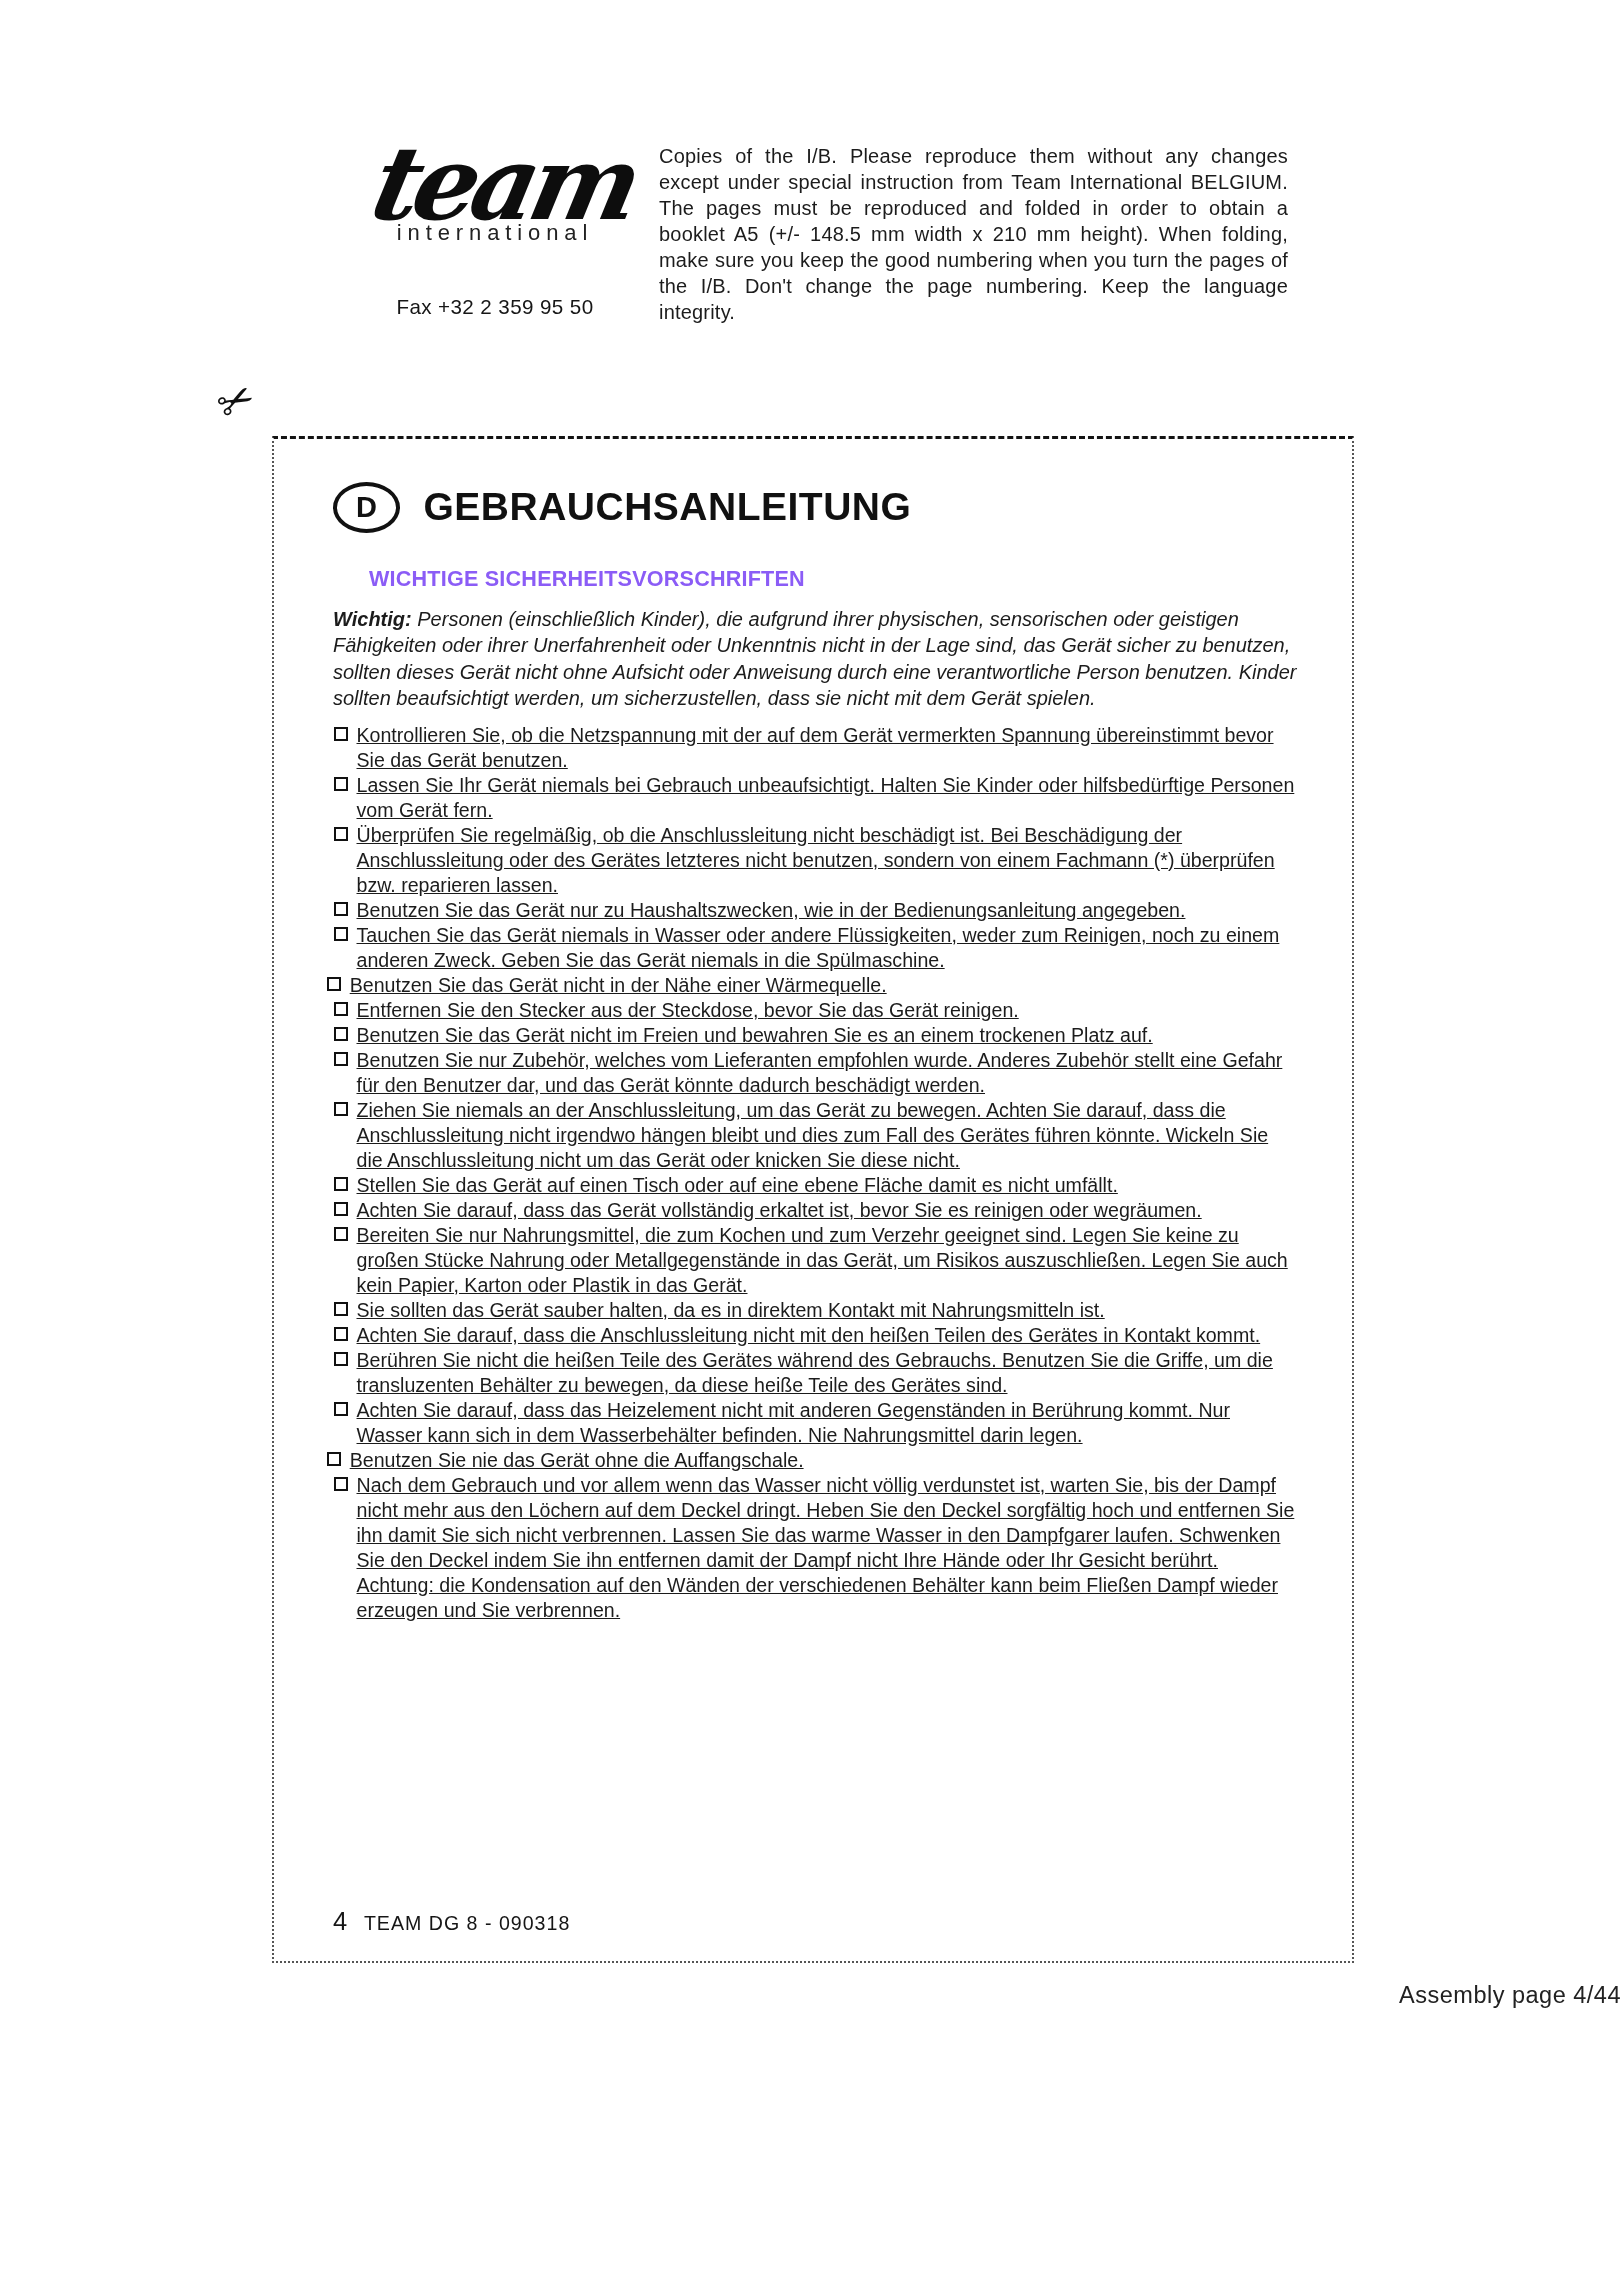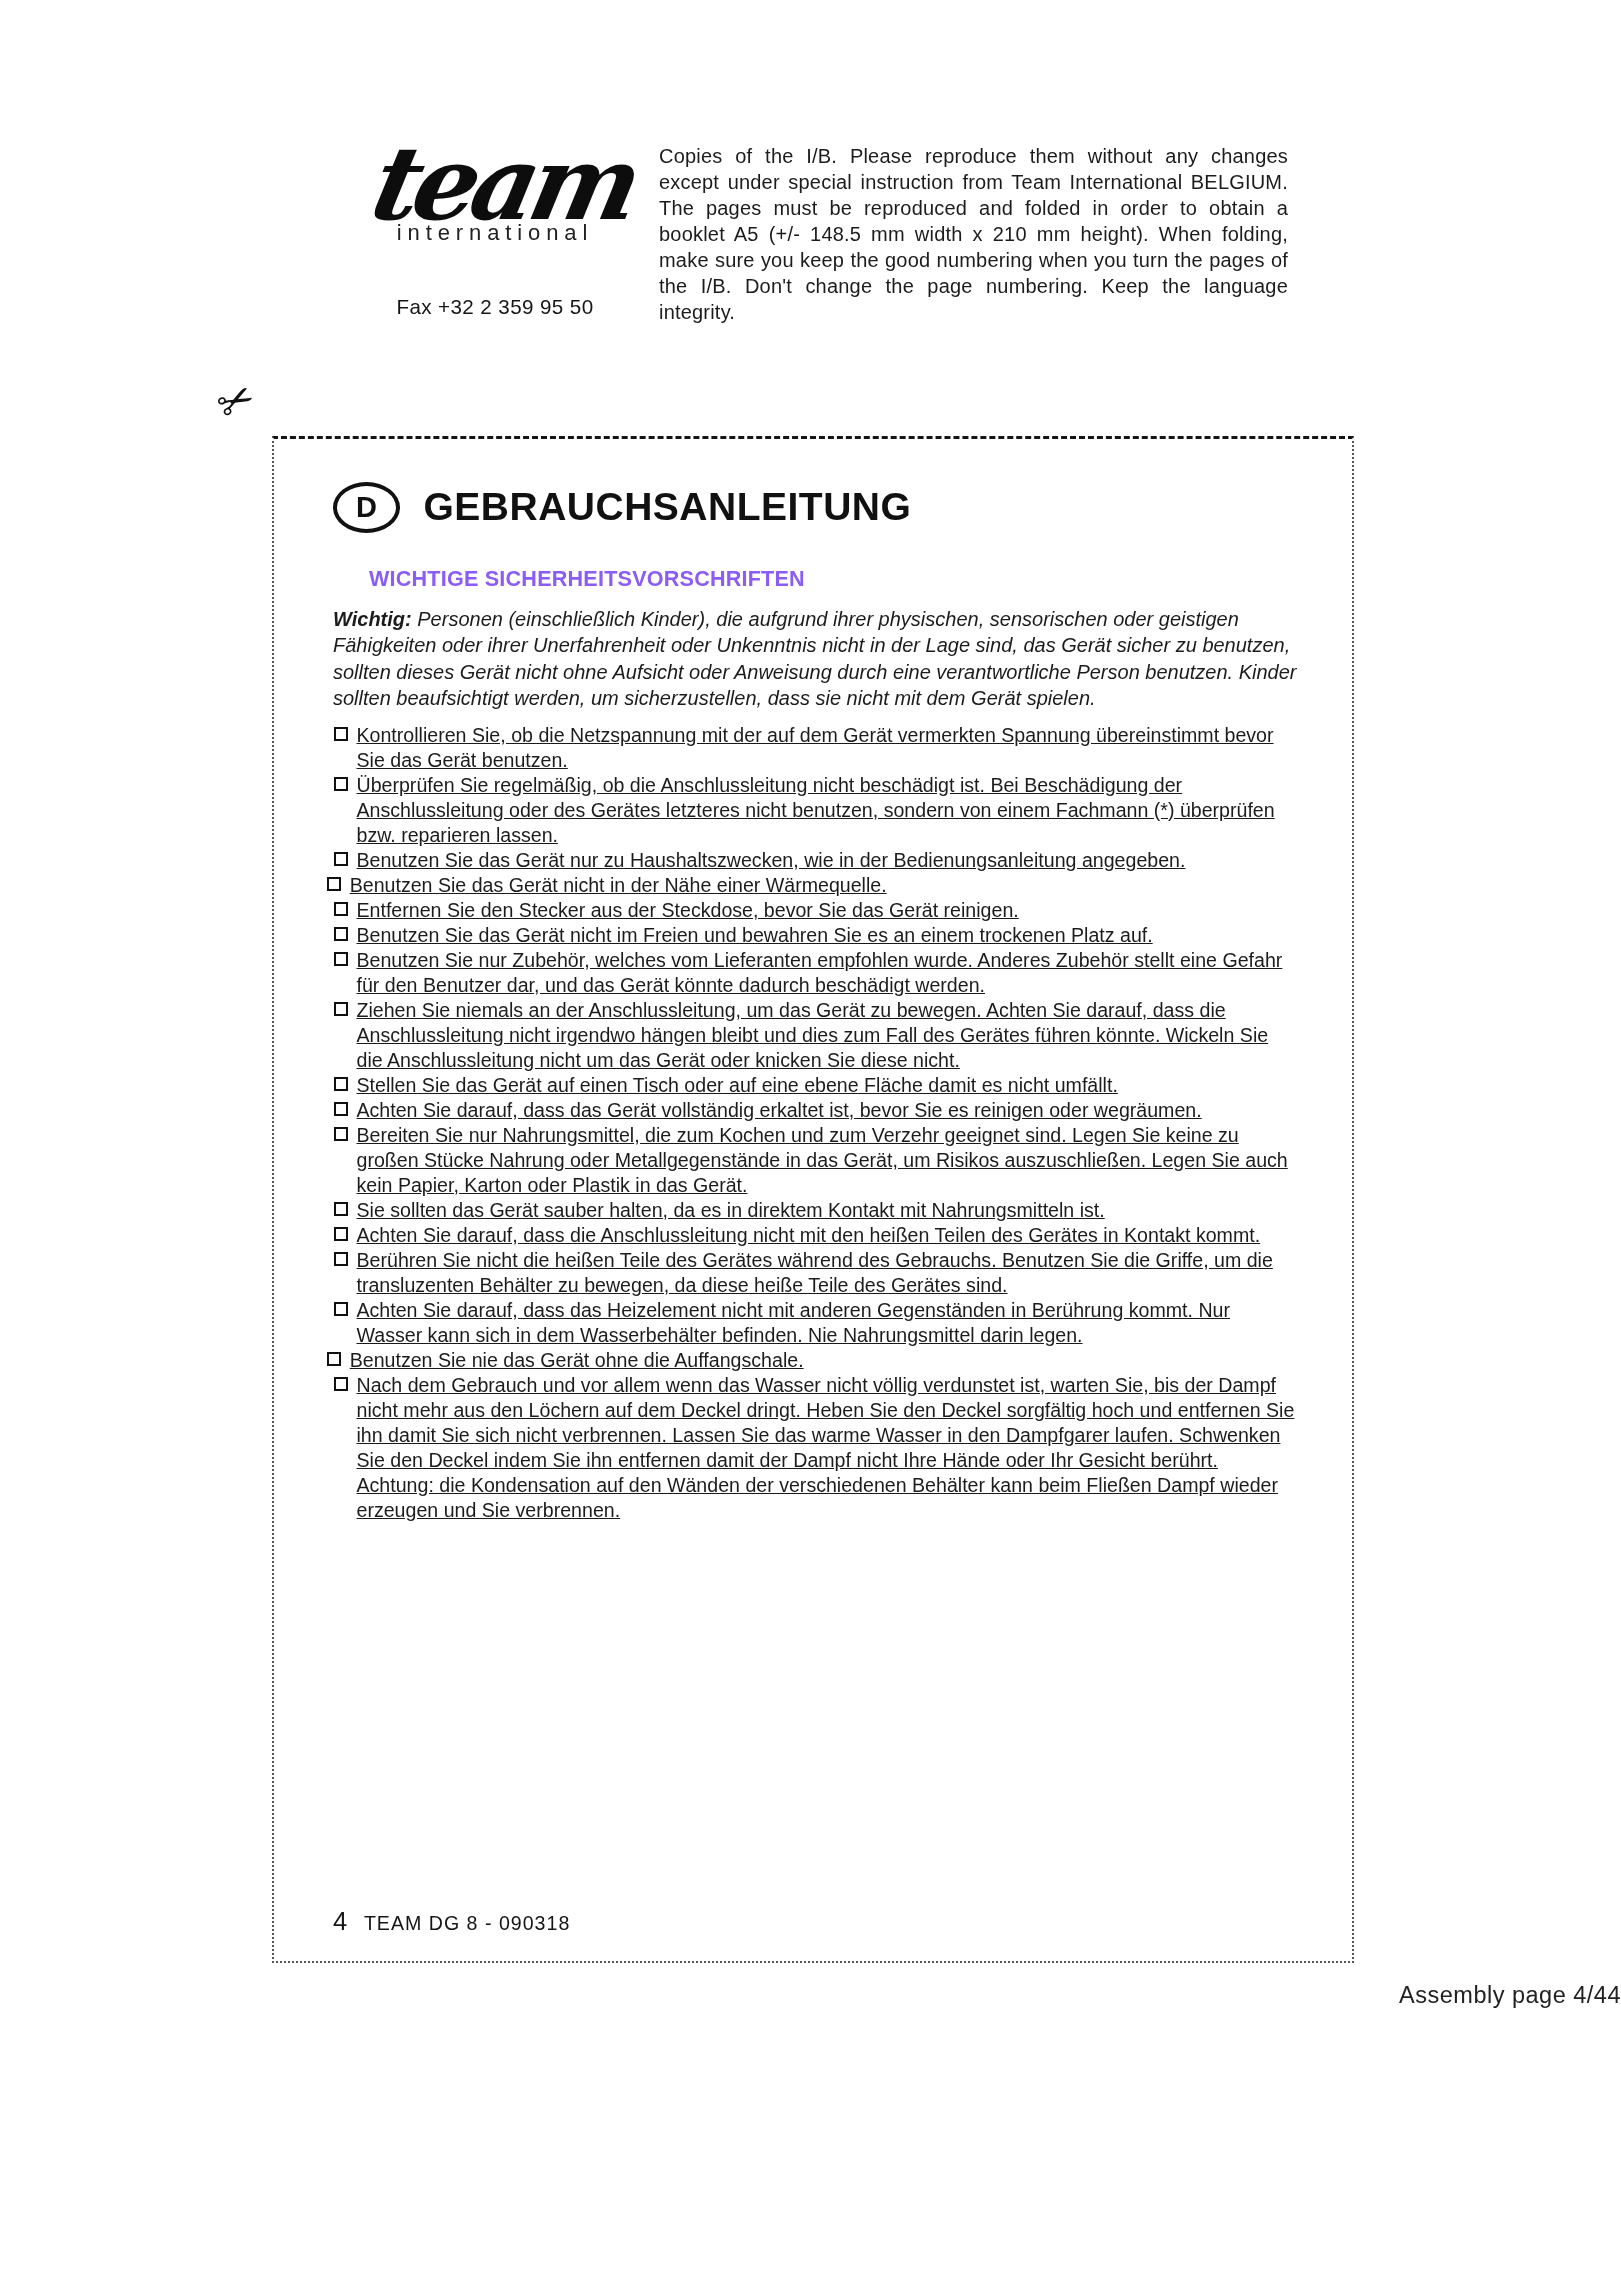--- a/index.html
+++ b/index.html
@@ -137,31 +137,39 @@
     <div class="intro">
       <p><span class="imp-label">Wichtig:</span><span> Personen (einschließlich Kinder), die aufgrund ihrer physischen, sensorischen oder geistigen Fähigkeiten oder ihrer Unerfahrenheit oder Unkenntnis nicht in der Lage sind, das Gerät sicher zu benutzen, sollten dieses Gerät nicht ohne Aufsicht oder Anweisung durch eine verantwortliche Person benutzen. Kinder sollten beaufsichtigt werden, um sicherzustellen, dass sie nicht mit dem Gerät spielen.</span></p>
     </div>
 
     <div class="safety-list">
   <div class="safety-item">
     <span class="bullet"></span>
     <span class="item-text">Kontrollieren Sie, ob die Netzspannung mit der auf dem Gerät vermerkten Spannung übereinstimmt bevor Sie das Gerät benutzen.</span>
   </div>
 
+  <div class="safety-item">
+    <span class="bullet"></span>
+    <span class="item-text">Lassen Sie Ihr Gerät niemals bei Gebrauch unbeaufsichtigt. Halten Sie Kinder oder hilfsbedürftige Personen vom Gerät fern.</span>
+  </div>
 
   <div class="safety-item">
     <span class="bullet"></span>
     <span class="item-text">Überprüfen Sie regelmäßig, ob die Anschlussleitung nicht beschädigt ist. Bei Beschädigung der Anschlussleitung oder des Gerätes letzteres nicht benutzen, sondern von einem Fachmann (*) überprüfen bzw. reparieren lassen.</span>
   </div>
 
   <div class="safety-item">
     <span class="bullet"></span>
     <span class="item-text">Benutzen Sie das Gerät nur zu Haushaltszwecken, wie in der Bedienungsanleitung angegeben.</span>
   </div>
 
+  <div class="safety-item">
+    <span class="bullet"></span>
+    <span class="item-text">Tauchen Sie das Gerät niemals in Wasser oder andere Flüssigkeiten, weder zum Reinigen, noch zu einem anderen Zweck. Geben Sie das Gerät niemals in die Spülmaschine.</span>
+  </div>
 
   <div class="safety-item outdent">
     <span class="bullet"></span>
     <span class="item-text">Benutzen Sie das Gerät nicht in der Nähe einer Wärmequelle.</span>
   </div>
 
   <div class="safety-item">
     <span class="bullet"></span>
     <span class="item-text">Entfernen Sie den Stecker aus der Steckdose, bevor Sie das Gerät reinigen.</span>
   </div>

